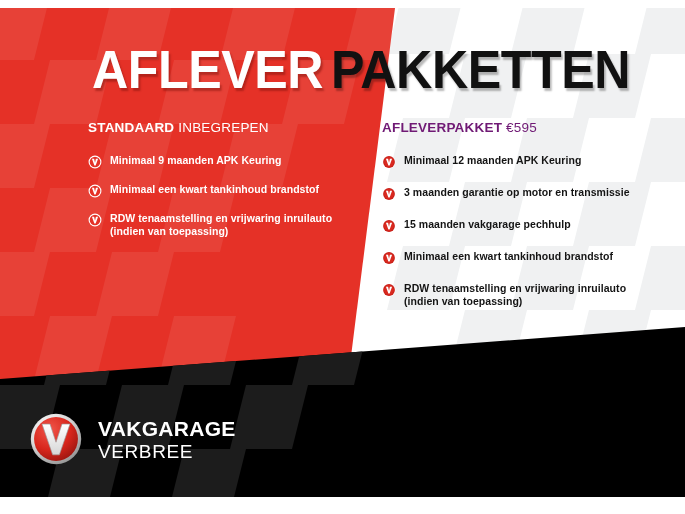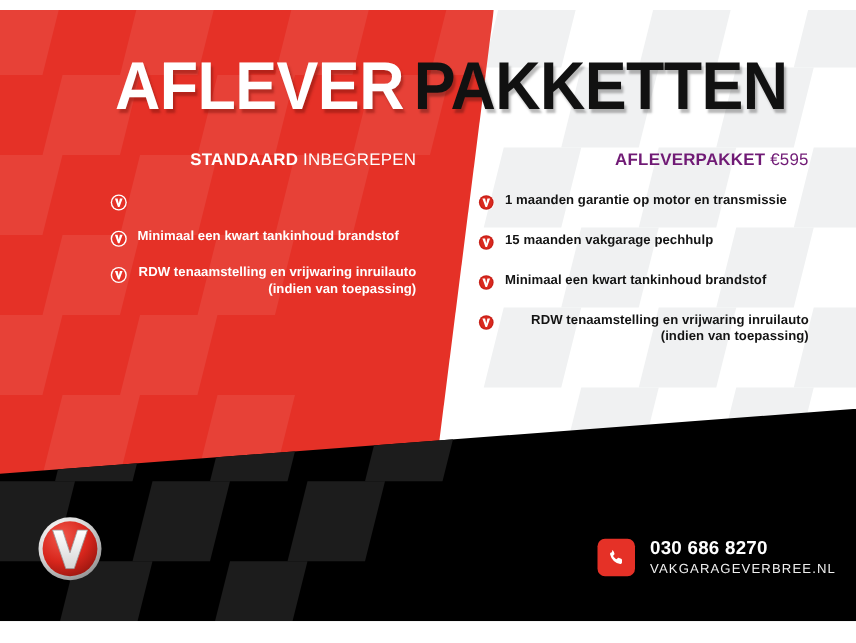--- a/index.html
+++ b/index.html
@@ -71,21 +71,21 @@
     color:#ffffff;
     text-shadow:2px 3px 2px rgba(120,18,12,0.45);
   }
   .hl-pakketten{
     position:absolute; left:331px; top:0;
     color:#111111;
     text-shadow:2px 3px 2px rgba(0,0,0,0.28);
   }
 
   
-  .col{ position:absolute; z-index:5;text-align:right; }
+  .col{ position:absolute; z-index:5; }
   .col-left{ left:88px; top:120px; width:245px; }
   .col-right{ left:382px; top:120px; width:265px; }
 
   .col-head{
     font-size:13.5px; line-height:16px; letter-spacing:0.2px;
     white-space:nowrap; margin-bottom:18px;
   }
   .col-head .strong{ font-weight:bold; }
   .col-head .light{ font-weight:normal; }
   .col-left .col-head{ color:#ffffff; }
@@ -199,20 +199,21 @@
     </div>
 
     <div class="item">
       <span class="item-icon">
         <svg viewBox="0 0 20 20">
             <circle cx="10" cy="10" r="9.2" fill="#ffffff"></circle>
             <circle cx="10" cy="10" r="7.6" fill="#e53127"></circle>
             <path d="M5.6 5.4 h3.1 L10 11.2 l1.3-5.8 h3.1 L10.9 15 h-1.8 Z" fill="#ffffff"></path>
           </svg>
       </span>
+      <span class="item-text">Minimaal 9 maanden APK Keuring</span>
     </div>
     <div class="item">
       <span class="item-icon">
         <svg viewBox="0 0 20 20">
             <circle cx="10" cy="10" r="9.2" fill="#ffffff"></circle>
             <circle cx="10" cy="10" r="7.6" fill="#e53127"></circle>
             <path d="M5.6 5.4 h3.1 L10 11.2 l1.3-5.8 h3.1 L10.9 15 h-1.8 Z" fill="#ffffff"></path>
           </svg>
       </span>
       <span class="item-text">Minimaal een kwart tankinhoud brandstof</span>
@@ -237,21 +238,32 @@
 
     <div class="item">
       <span class="item-icon">
         <svg viewBox="0 0 20 20">
             <circle cx="10" cy="10" r="9.2" fill="#ffffff"></circle>
             <circle cx="10" cy="10" r="8.4" fill="#c81f18"></circle>
             <circle cx="10" cy="10" r="7" fill="#d9291f"></circle>
             <path d="M5.6 5.4 h3.1 L10 11.2 l1.3-5.8 h3.1 L10.9 15 h-1.8 Z" fill="#ffffff"></path>
           </svg>
       </span>
-      <span class="item-text">1 maanden garantie op motor en transmissie</span>
+      <span class="item-text">Minimaal 12 maanden APK Keuring</span>
+    </div>
+    <div class="item">
+      <span class="item-icon">
+        <svg viewBox="0 0 20 20">
+            <circle cx="10" cy="10" r="9.2" fill="#ffffff"></circle>
+            <circle cx="10" cy="10" r="8.4" fill="#c81f18"></circle>
+            <circle cx="10" cy="10" r="7" fill="#d9291f"></circle>
+            <path d="M5.6 5.4 h3.1 L10 11.2 l1.3-5.8 h3.1 L10.9 15 h-1.8 Z" fill="#ffffff"></path>
+          </svg>
+      </span>
+      <span class="item-text">3 maanden garantie op motor en transmissie</span>
     </div>
     <div class="item">
       <span class="item-icon">
         <svg viewBox="0 0 20 20">
             <circle cx="10" cy="10" r="9.2" fill="#ffffff"></circle>
             <circle cx="10" cy="10" r="8.4" fill="#c81f18"></circle>
             <circle cx="10" cy="10" r="7" fill="#d9291f"></circle>
             <path d="M5.6 5.4 h3.1 L10 11.2 l1.3-5.8 h3.1 L10.9 15 h-1.8 Z" fill="#ffffff"></path>
           </svg>
       </span>
@@ -309,30 +321,23 @@
           <linearGradient id="vgrad" x1="0" y1="0" x2="0" y2="1">
             <stop offset="0%" stop-color="#ffffff"></stop>
             <stop offset="100%" stop-color="#d6d6d6"></stop>
           </linearGradient>
         </defs>
         <circle cx="30" cy="30" r="27" fill="url(#ring)"></circle>
         <circle cx="30" cy="30" r="23.5" fill="url(#redball)"></circle>
         <path d="M15 14 h8.6 L30 33.5 L36.4 14 H45 L33.6 47 h-7.2 Z" fill="url(#vgrad)" stroke="#9a9a9a" stroke-width="0.7"></path>
       </svg>
     </span>
-  </div>
-
-  <div class="contact">
-    <span class="phone-tile">
-      <svg viewBox="0 0 24 24" fill="#ffffff">
-        <path d="M6.6 3.2c.7 0 1.3.4 1.6 1l1 2.3c.3.7.1 1.5-.5 2l-1 .8c.8 1.8 2.2 3.2 4 4l.8-1c.5-.6 1.3-.8 2-.5l2.3 1c.6.3 1 .9 1 1.6v2.3c0 1.1-.9 2-2 2A15.4 15.4 0 0 1 4.3 7.5c0-1.1.9-2 2-2h.3z"></path>
-      </svg>
+    <span class="logo-text">
+      <span class="logo-top">VAKGARAGE</span>
+      <span class="logo-bottom">VERBREE</span>
     </span>
-    <span class="contact-text">
-      <span class="contact-num">030 686 8270</span>
-      <span class="contact-url">VAKGARAGEVERBREE.NL</span>
-    </span>
-  </div>
+  </div>
+
 
   <div class="bottom-rule"></div>
   <div class="bottom-white"></div>
 
 </div>
 
 </body></html>

